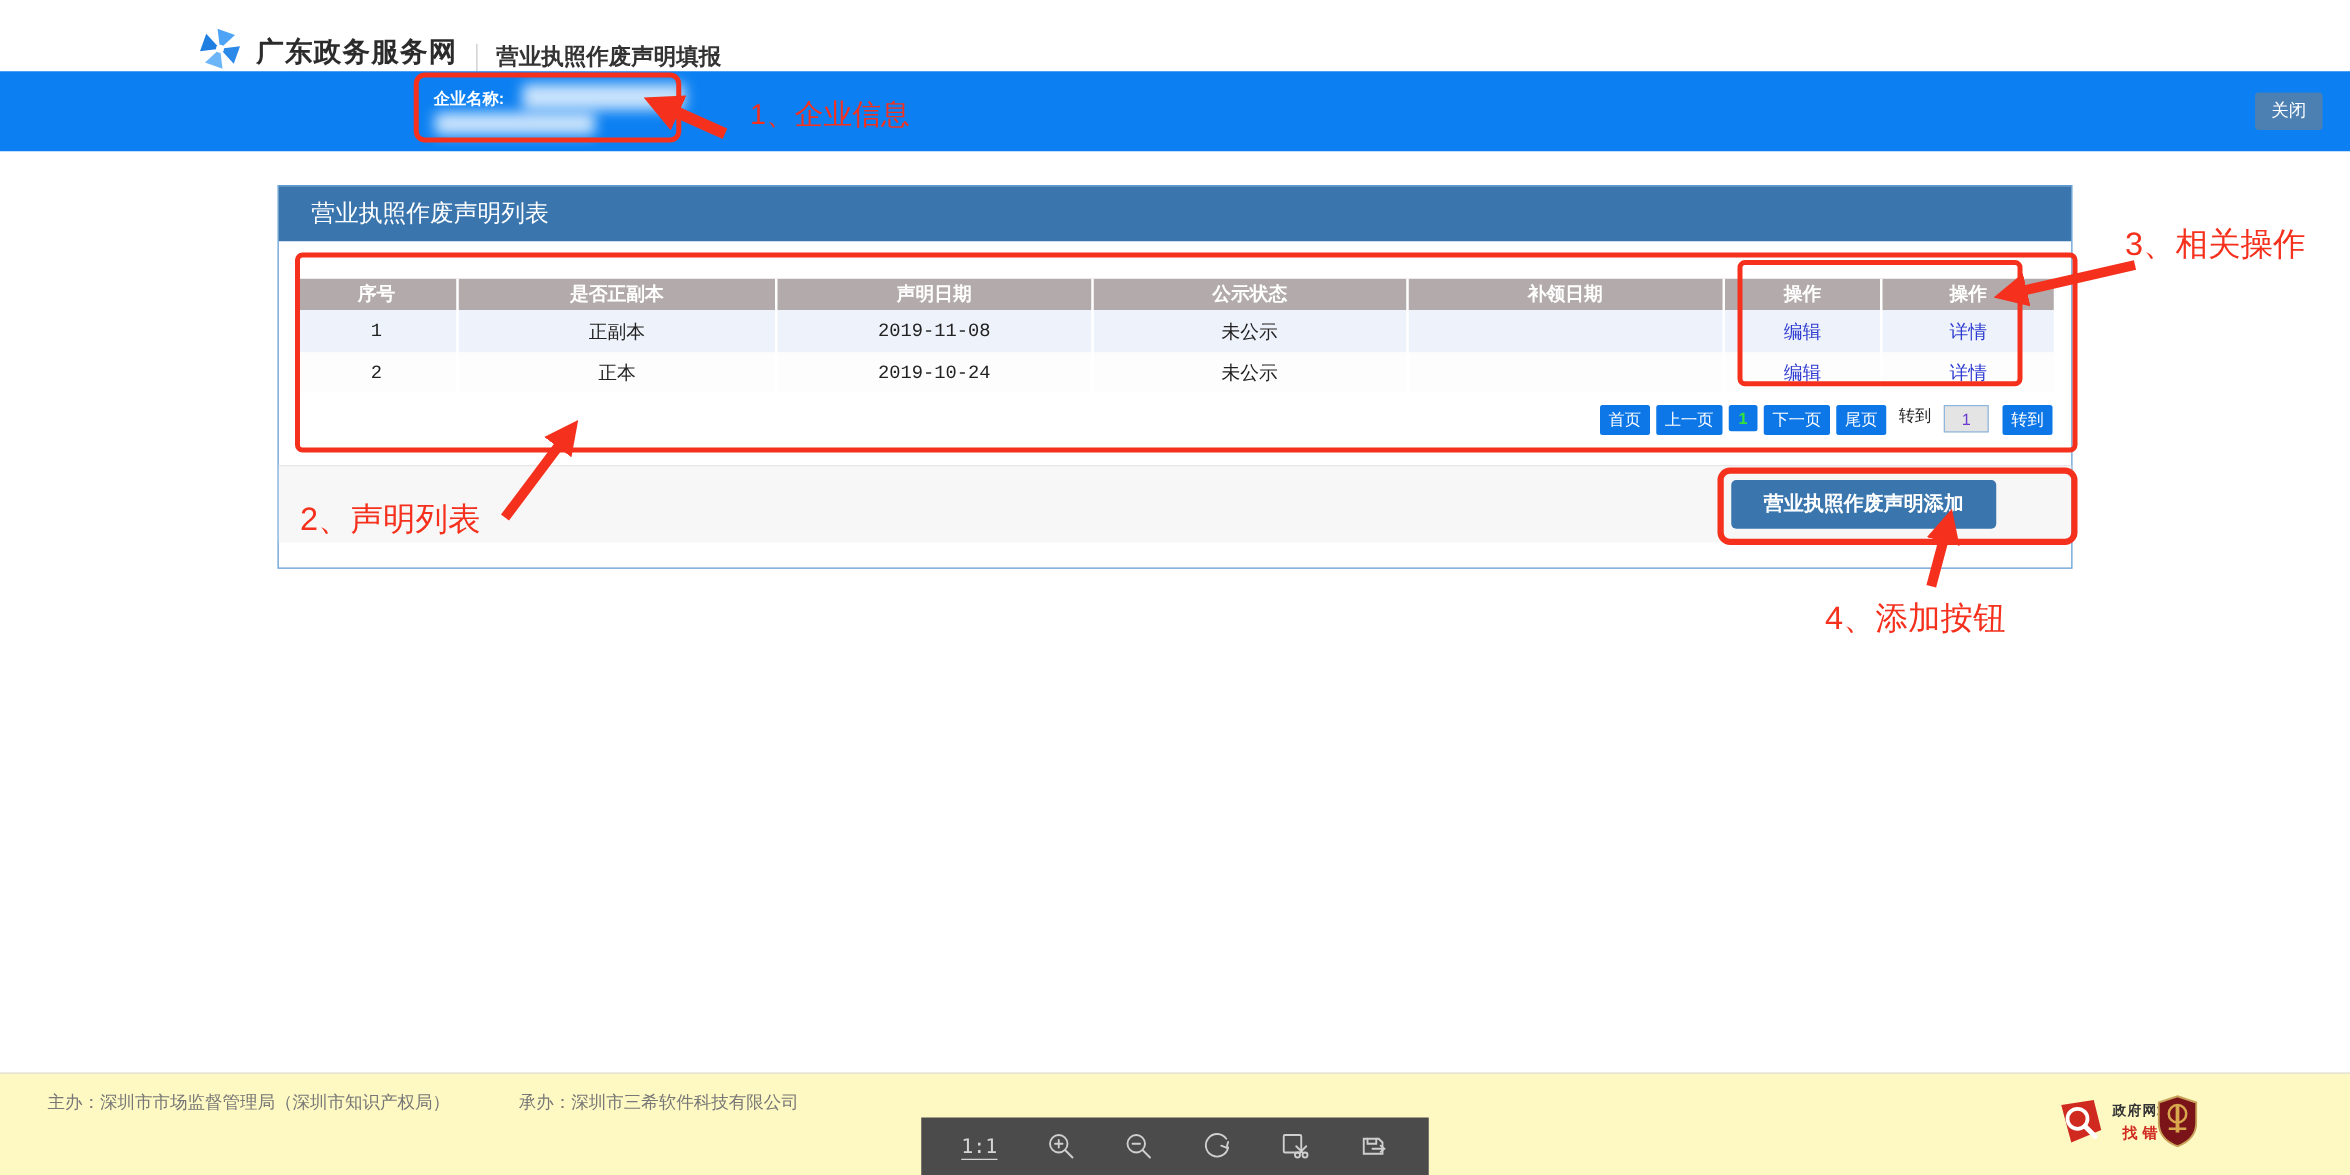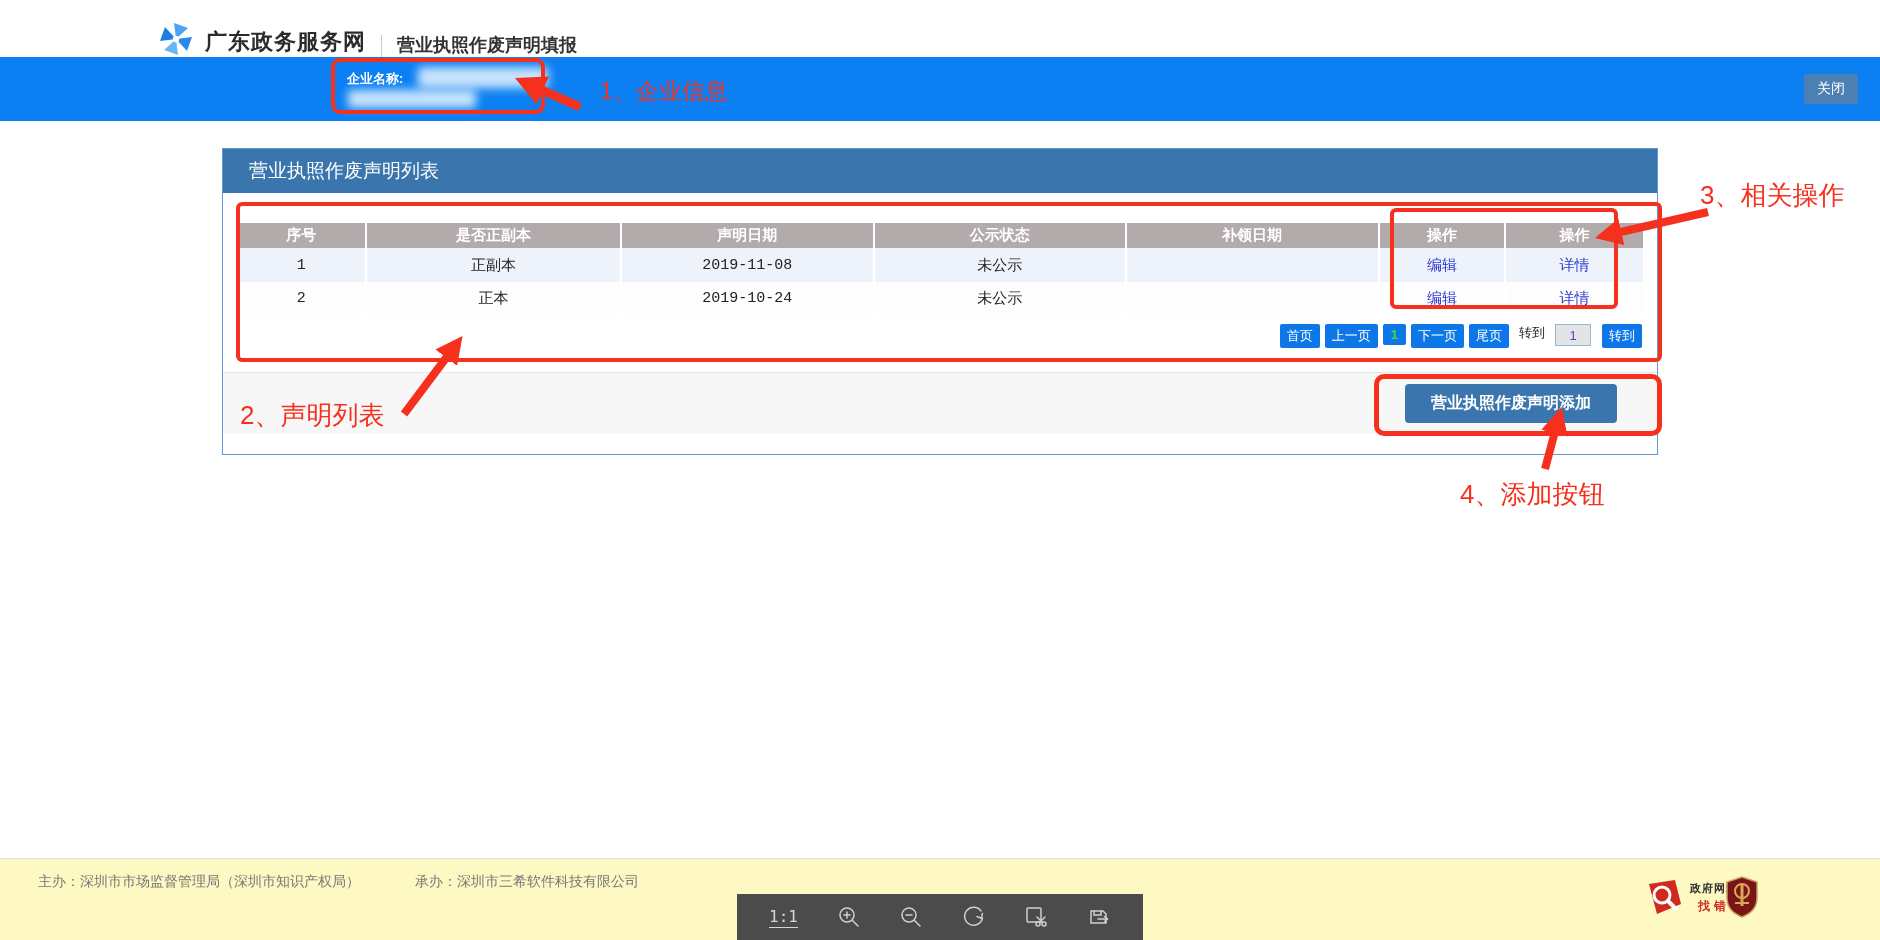--- a/index.html
+++ b/index.html
@@ -45,21 +45,21 @@
 
   .pagination { display:flex; justify-content:flex-end; align-items:flex-start; gap:5px;
     margin:10px 15px 0 0; font-size:13px; }
   .pg-btn { background:#0d77e8; color:#fff; padding:3px 7px; border-radius:2px; cursor:pointer; white-space:nowrap; }
   .pg-current { background:#0d77e8; color:#35e23b; padding:3px 8px; border-radius:2px; font-weight:bold; cursor:pointer; }
   .pg-goto-label { color:#222; margin:0 5px; }
   .pg-input { width:36px; height:22px; background:#e4e4e4; border:1px solid #8fb6dd;
     text-align:center; color:#6a3bd0; font-size:13px; margin-right:6px; }
 
   .panel-footer { margin-top:24px; height:62px; background:#f7f7f7; border-top:1px solid #e6e6e6;
-    display:flex; justify-content:flex-end; align-items:center; padding-right:40px; }
+    display:flex; justify-content:flex-end; align-items:center; padding-right:60px; }
   .add-btn { background:#3a76ad; color:#fff; font-size:16px; font-weight:bold;
     padding:9px 26px; border:none; border-radius:4px; cursor:pointer; font-family:inherit; }
 
   
   .page-footer { position:absolute; left:0; top:858px; width:1880px; height:106px;
     background:#fef9c3; border-top:1px solid #dcdcdc; color:#777; font-size:14px; }
   .foot-line1 { position:absolute; left:38px; top:14px; }
   .foot-line2 { position:absolute; left:38px; top:50px; }
   .foot-gap1 { margin-left:55px; }
   .foot-gap2 { margin-left:48px; }

